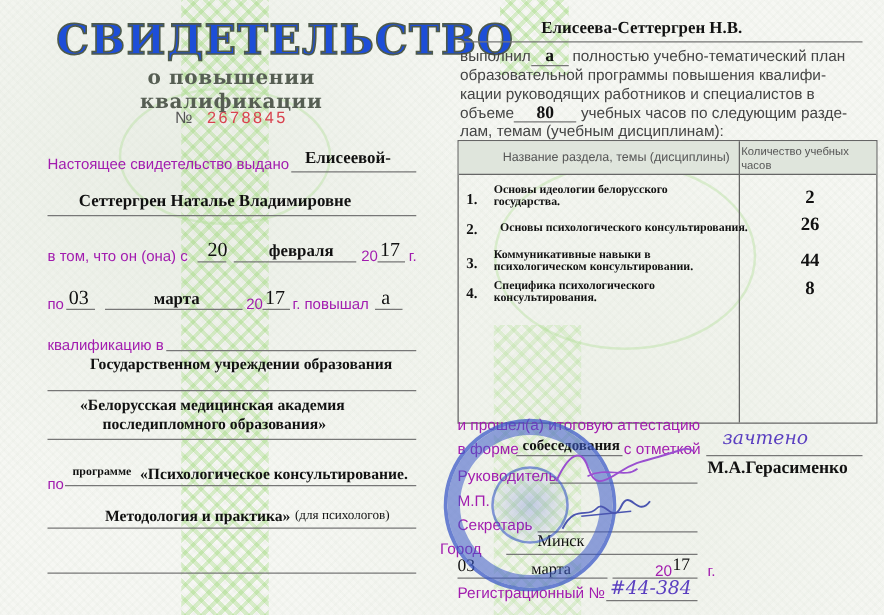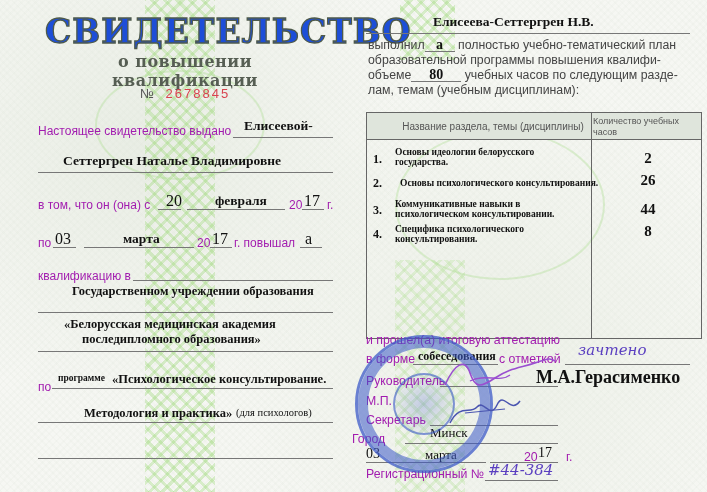--- a/index.html
+++ b/index.html
@@ -159,20 +159,21 @@
 <span class="fill" style="left:236px;top:407px;font-size:10.5px;font-weight:normal;">(для психологов)</span>
 <div class="line" style="left:38px;top:422px;width:295px;"></div>
 <div class="line" style="left:38px;top:458px;width:295px;"></div>
 
 <span class="fill" style="left:433px;top:14px;font-size:13.5px;">Елисеева-Сеттергрен Н.В.</span>
 <div class="line" style="left:366px;top:33px;width:324px;"></div>
 
 <div class="rp-text" style="top:38px;">
   <div><span>выполнил</span><span style="display:inline-block;width:30px;text-align:center;border-bottom:1px solid #777;font-family:'Liberation Serif',serif;font-weight:bold;color:#111;font-size:14px;line-height:13px;">а</span> <span>полностью учебно-тематический план</span></div>
   <div>образовательной программы повышения квалифи-</div>
+  <div>кации руководящих работников и специалистов в</div>
   <div><span>объеме</span><span style="display:inline-block;width:50px;text-align:center;border-bottom:1px solid #777;font-family:'Liberation Serif',serif;font-weight:bold;color:#111;font-size:14px;line-height:13px;">80</span> <span>учебных часов по следующим разде-</span></div>
   <div>лам, темам (учебным дисциплинам):</div>
 </div>
 
 <div class="tbl">
   <div class="tbl-head">
     <div class="th-name">Название раздела, темы (дисциплины)</div>
     <div class="th-hours">Количество учебных часов</div>
   </div>
   <div class="col-div"></div>
@@ -202,21 +203,21 @@
 
 <span class="label" style="left:366px;top:352px;font-size:12.3px;">в форме</span>
 <span class="fill" style="left:418px;top:349px;font-size:12px;">собеседования</span>
 <div class="line" style="left:413px;top:364px;width:85px;"></div>
 <span class="label" style="left:499px;top:352px;font-size:12.3px;">с отметкой</span>
 <span class="handwrite" style="left:578px;top:341px;font-size:15px;">зачтено</span>
 <div class="line" style="left:565px;top:364px;width:125px;"></div>
 
 <span class="label" style="left:366px;top:374px;font-size:12.3px;">Руководитель</span>
 <div class="line" style="left:440px;top:386px;width:118px;"></div>
-<span class="fill" style="left:536px;top:367px;font-size:18px;">М.А.Герасименко</span>
+<span class="fill" style="left:566px;top:367px;font-size:14px;">М.А.Герасименко</span>
 
 <span class="label" style="left:366px;top:394px;font-size:12.3px;">М.П.</span>
 
 <span class="label" style="left:366px;top:413px;font-size:12.3px;">Секретарь</span>
 <div class="line" style="left:430px;top:425px;width:128px;"></div>
 
 <span class="label" style="left:352px;top:432px;font-size:12.3px;">Город</span>
 <span class="fill" style="left:430px;top:425px;font-size:13px;font-weight:normal;">Минск</span>
 <div class="line" style="left:405px;top:443px;width:153px;"></div>
 

